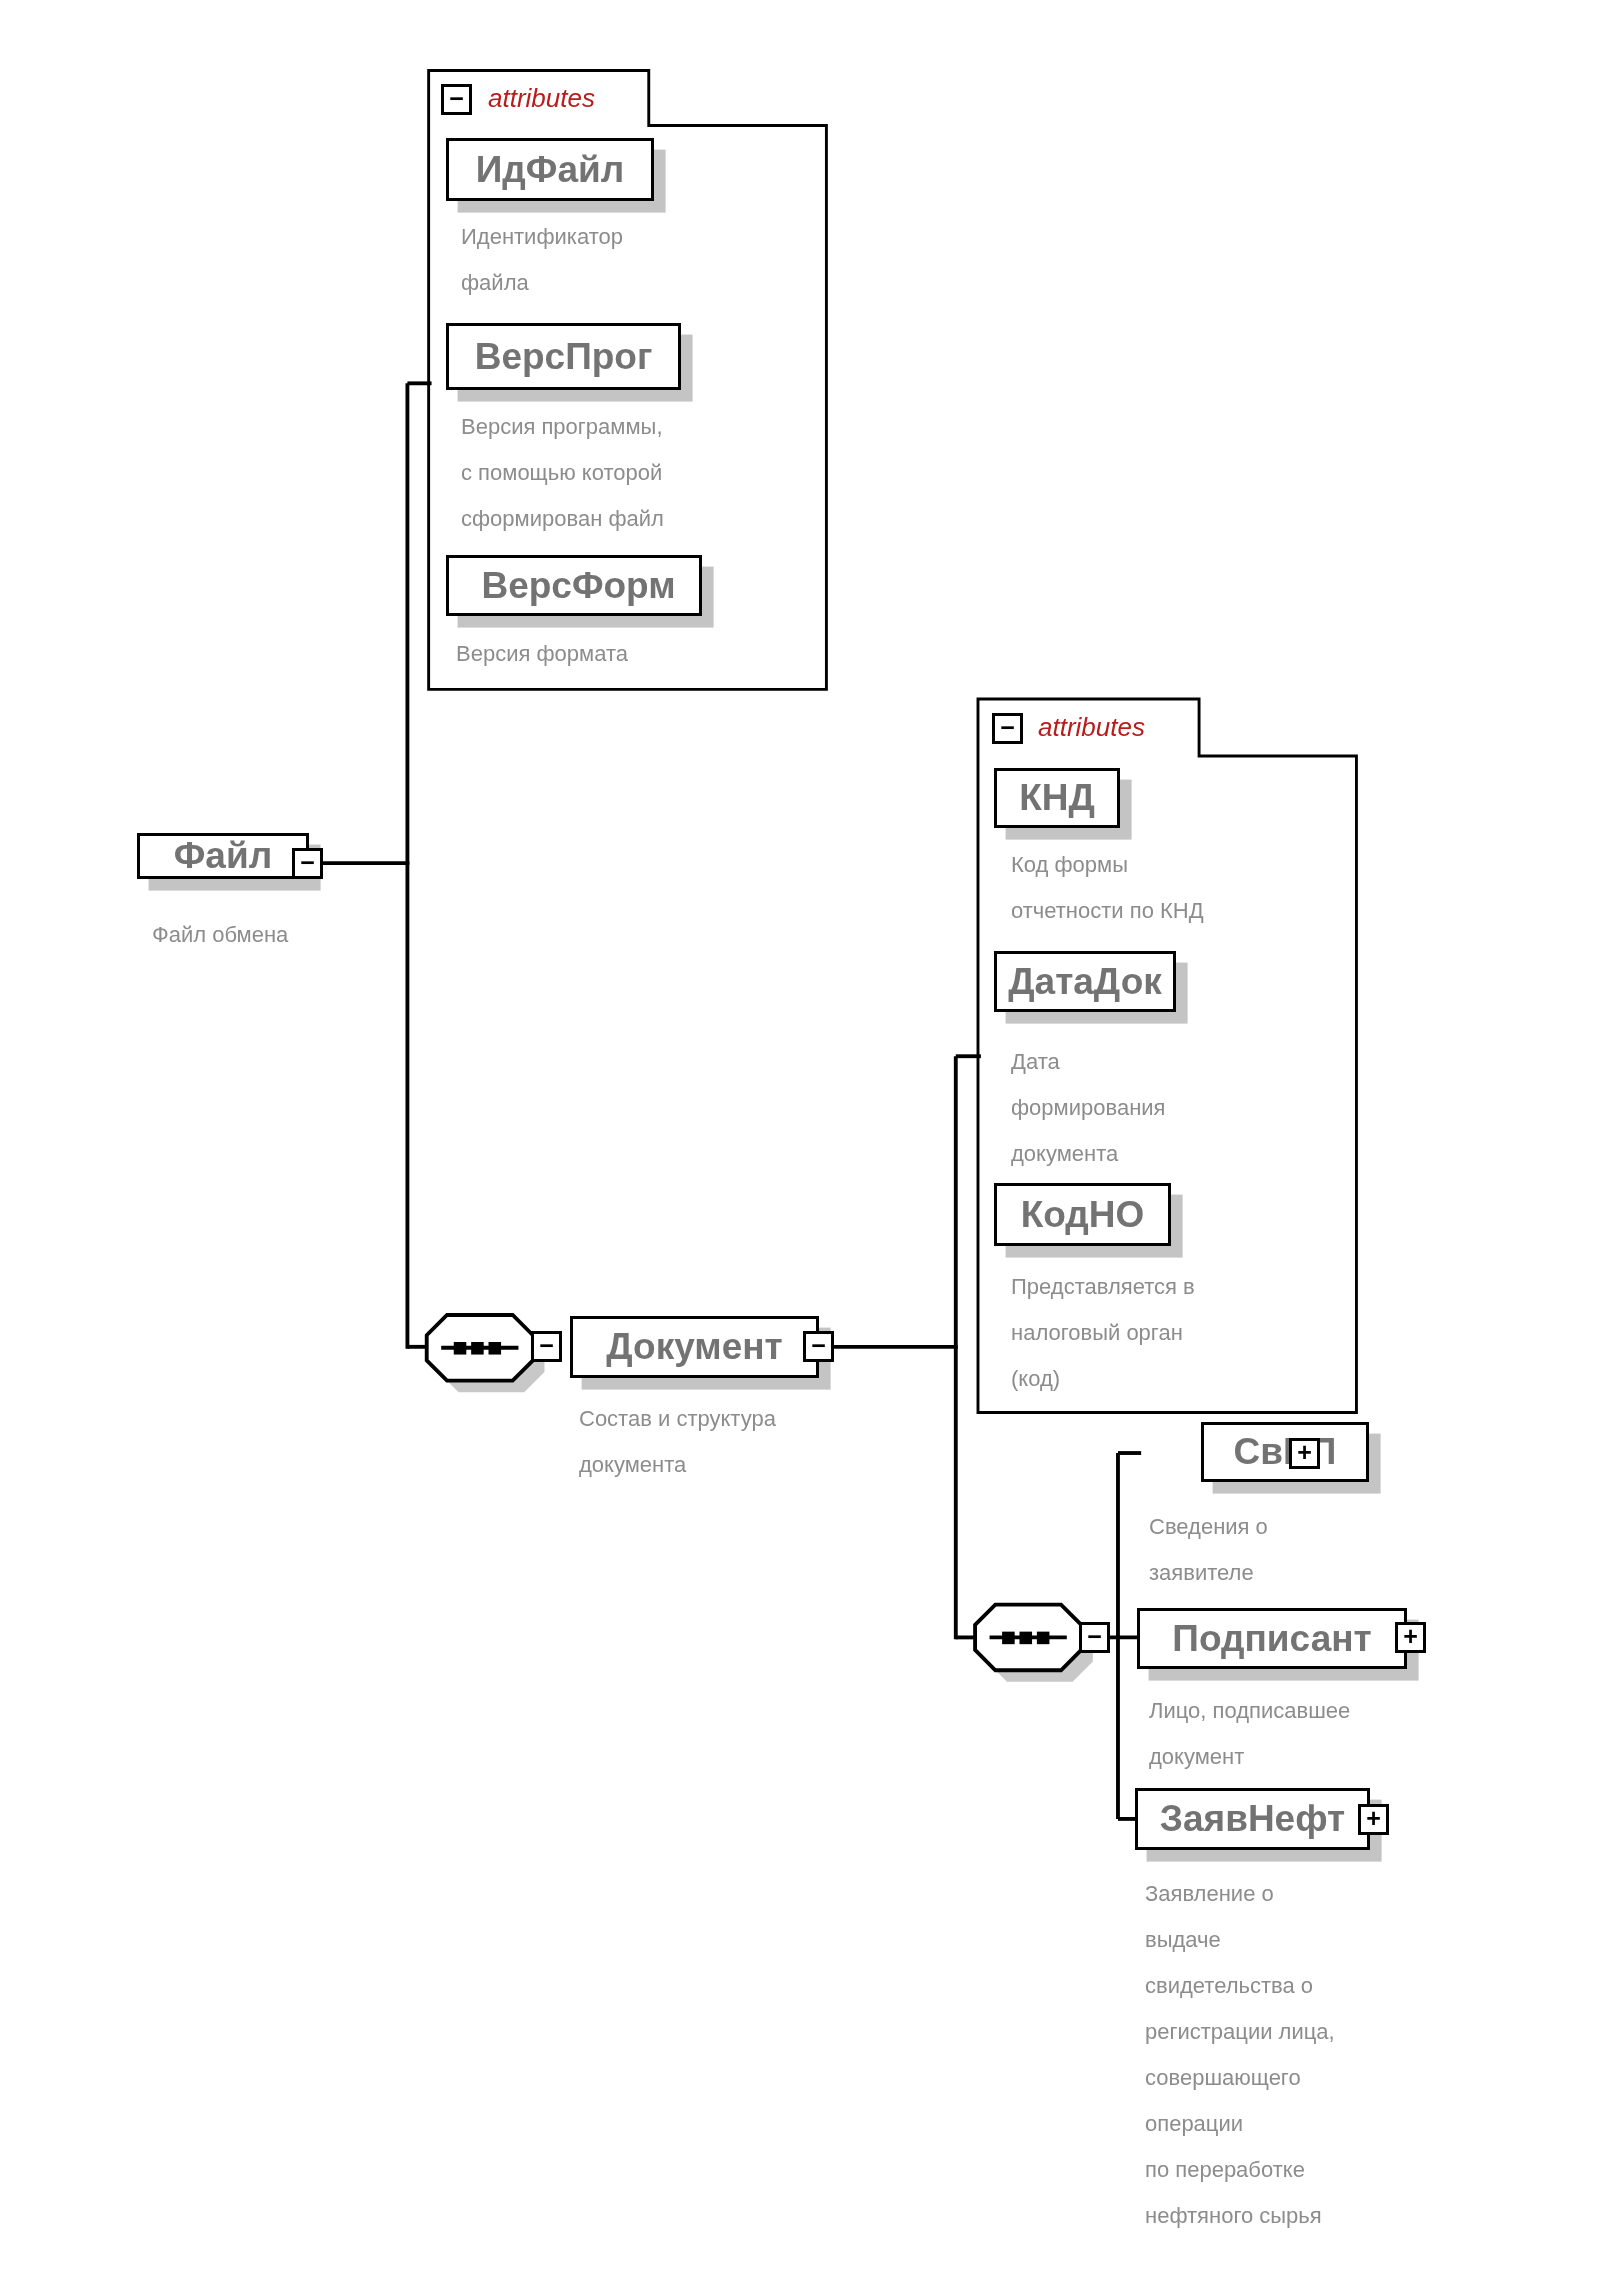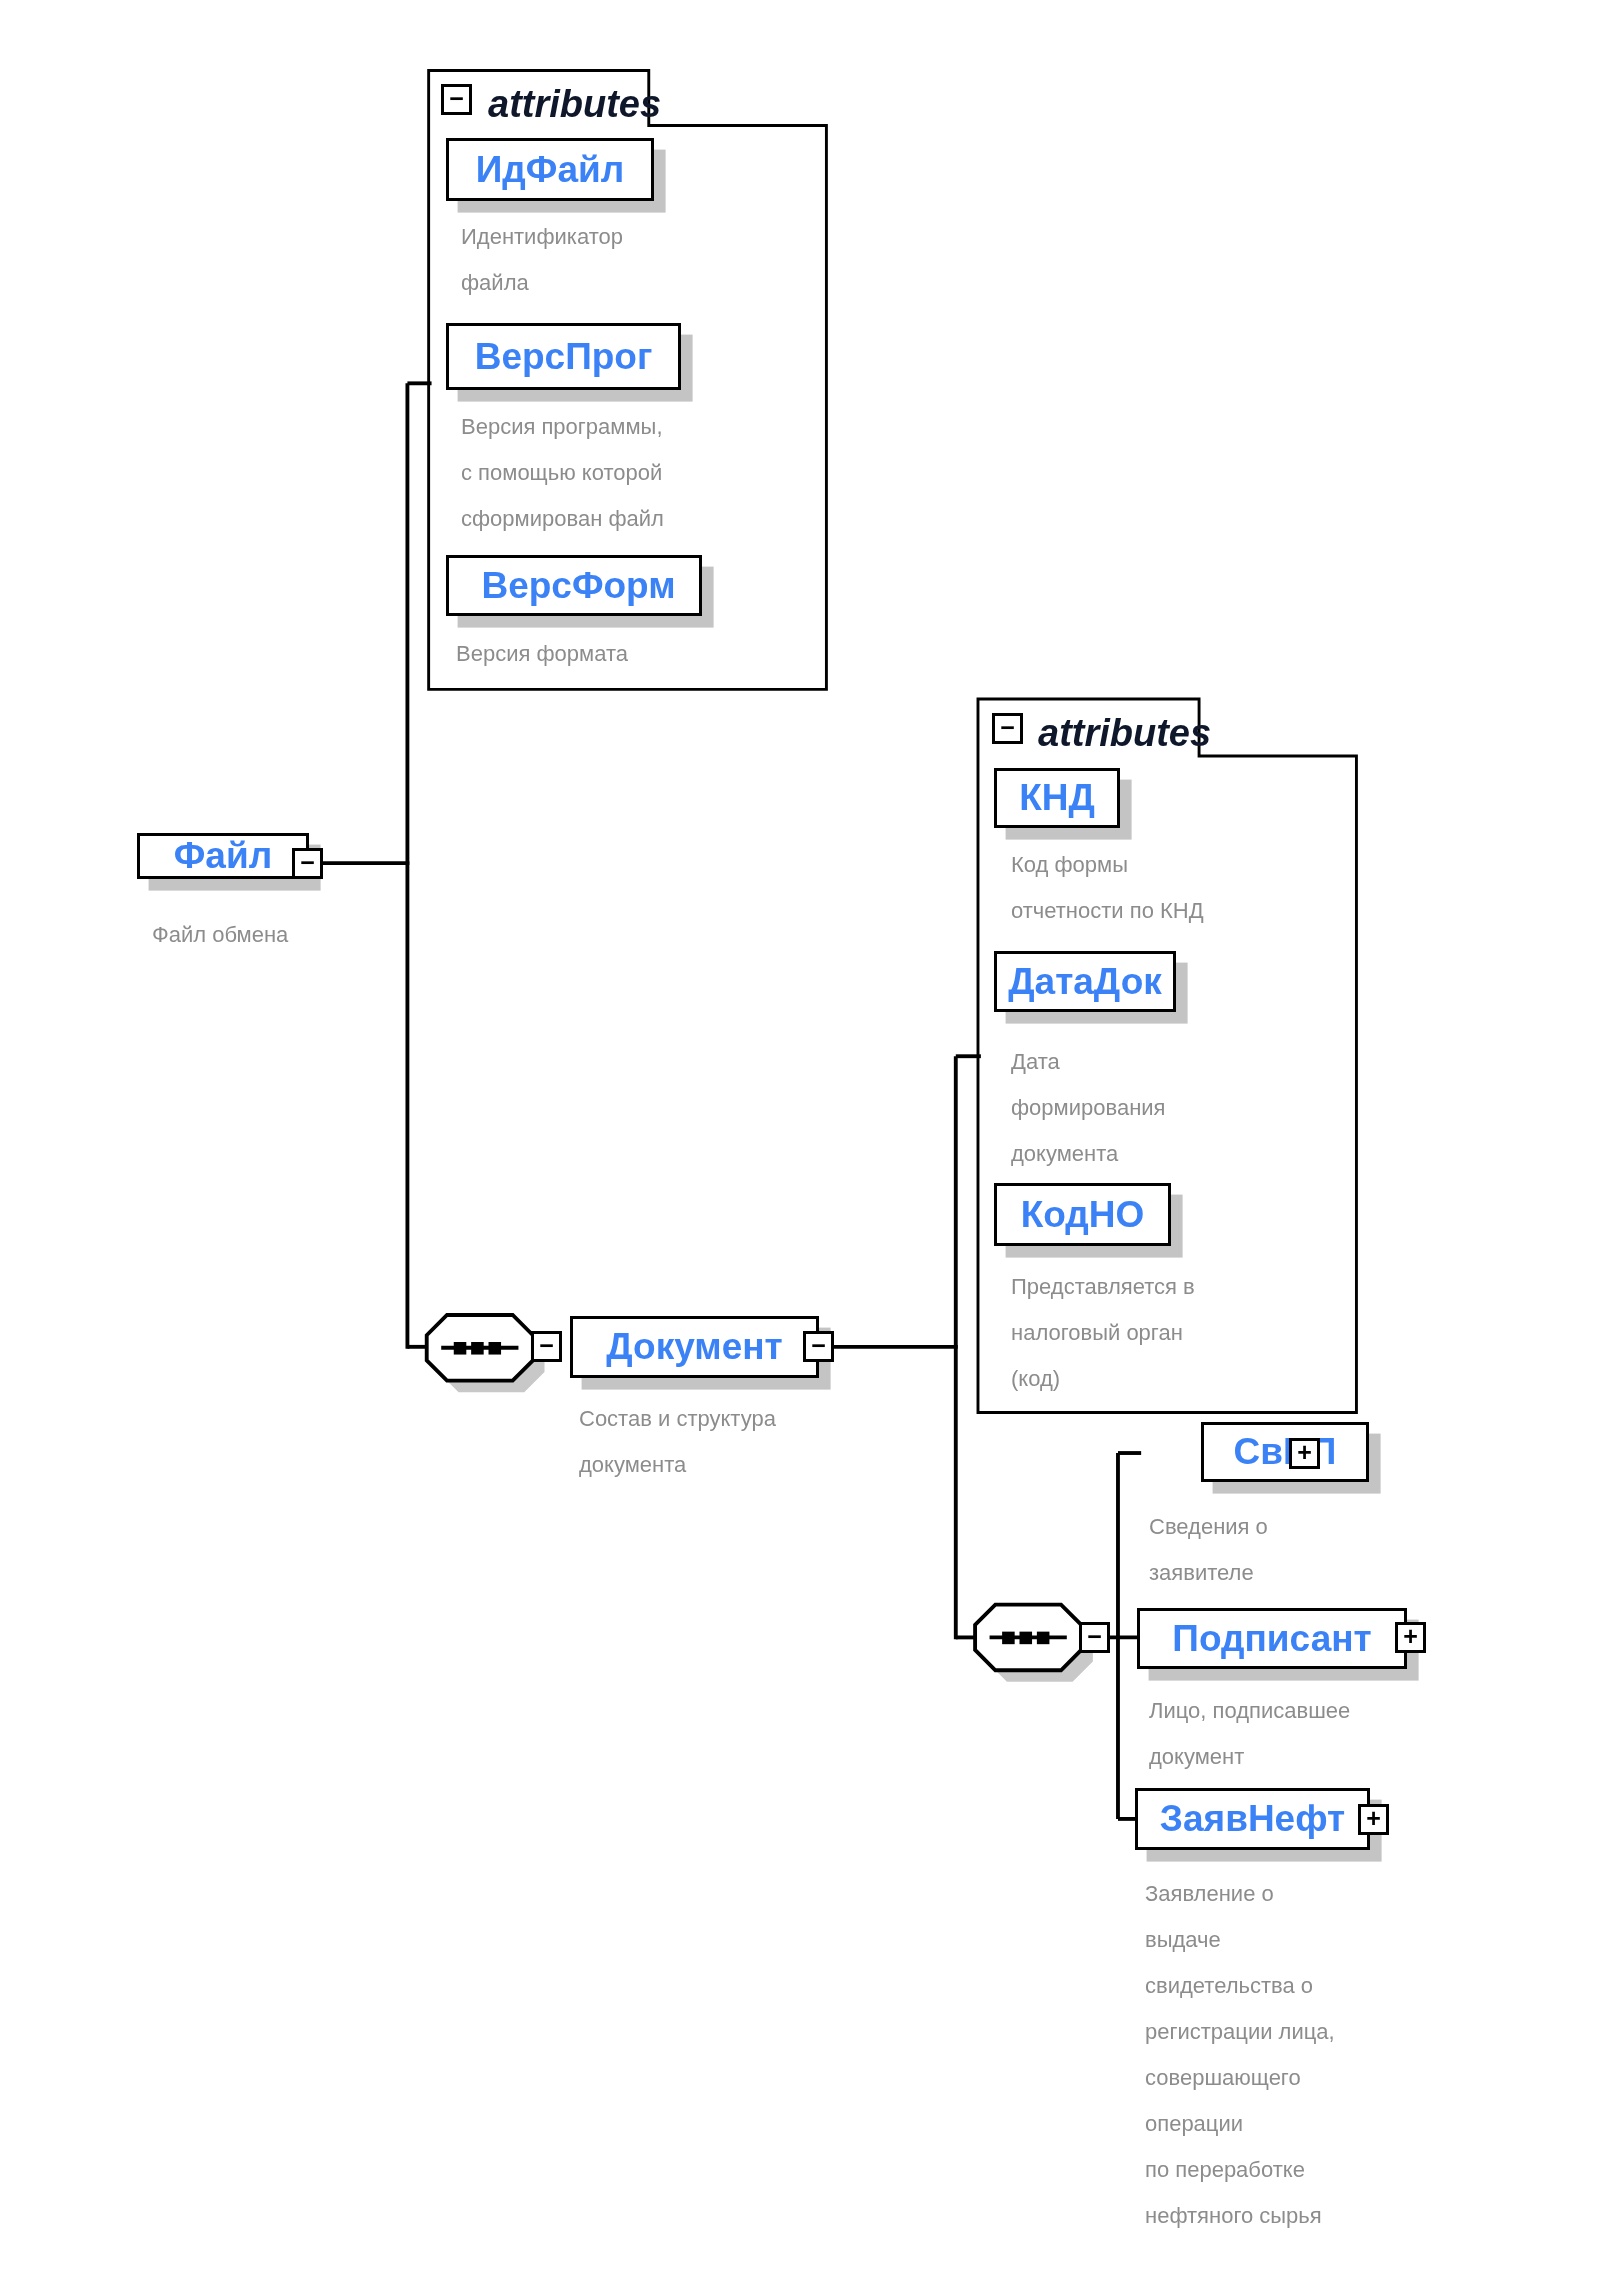--- a/index.html
+++ b/index.html
@@ -5,37 +5,37 @@
   html,body { margin:0; padding:0; background:#ffffff; }
   #stage {
     position:relative; width:1620px; height:2293px; background:#ffffff;
     font-family:"Liberation Sans", sans-serif; overflow:hidden;
   }
   #wires { position:absolute; left:0; top:0; z-index:0; }
   .node {
     position:absolute; box-sizing:border-box; background:#ffffff;
     border:3.9px solid #000000; box-shadow:11.6px 11.6px 0 #c4c4c4;
     display:flex; align-items:center; justify-content:center;
-    font-weight:bold; font-size:37px; color:#3b82f6; z-index:2;
+    font-weight:bold; font-size:37px; color:#737373; z-index:2;
     white-space:nowrap;
   }
   .exp {
     position:absolute; box-sizing:border-box; width:31px; height:31px;
     background:#ffffff; border:3.9px solid #000000; z-index:4;
     display:flex; align-items:center; justify-content:center;
     font-size:25px; font-weight:bold; line-height:1; color:#000000;
     padding-bottom:2.9px;
   }
   .ann {
     position:absolute; color:#8c8c8c; font-size:22px; line-height:46px;
     white-space:pre-line; z-index:1;
   }
   .attr-label {
-    position:absolute; font-style:italic; font-size:38px; color:#0f172a;
-    z-index:2; white-space:nowrap;font-weight:bold;
+    position:absolute; font-style:italic; font-size:26px; color:#b91c1c;
+    z-index:2; white-space:nowrap;
   }
 </style>
 </head>
 <body>
 
 <div id="stage">
 
   <svg id="wires" width="1620" height="2293" viewBox="0 0 1678 2375">
 
     <path d="M444,73 H672 V130 H856 V714 H444 Z" fill="#ffffff" stroke="#000000" stroke-width="3"></path>

